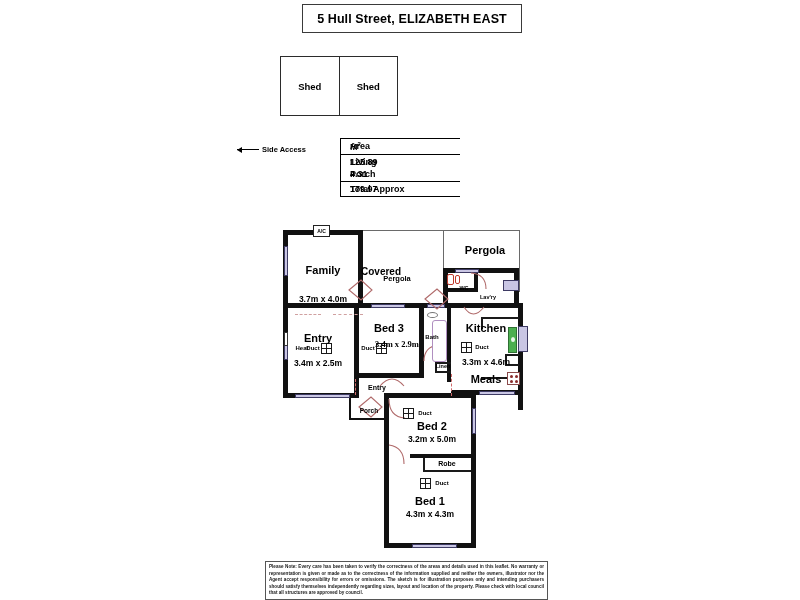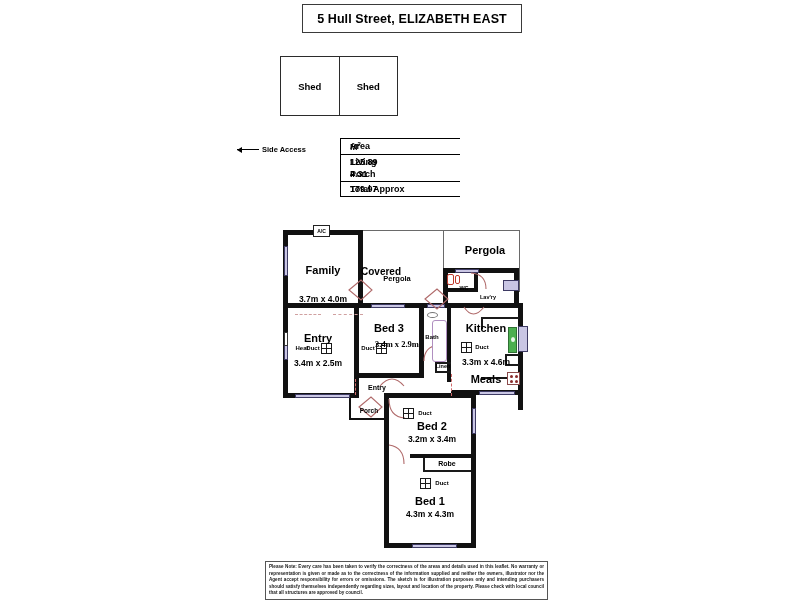--- a/index.html
+++ b/index.html
@@ -269,21 +269,21 @@
 
   <div class="lbl rname" style="left:180px;top:100px;width:62px;">Kitchen</div>
   <div class="lbl rdim" style="left:174px;top:136px;width:74px;">3.3m x 4.6m</div>
   <div class="lbl tiny" style="left:199px;top:122px;width:16px;font-size:6px;">Duct</div>
   <div class="lbl rname" style="left:180px;top:151px;width:62px;">Meals</div>
 
   <div class="lbl tiny" style="left:84px;top:162px;width:36px;font-size:7px;">Entry</div>
   <div class="lbl tiny" style="left:76px;top:185px;width:36px;font-size:6.5px;">Porch</div>
 
   <div class="lbl rname" style="left:126px;top:198px;width:62px;">Bed 2</div>
-  <div class="lbl rdim" style="left:120px;top:213px;width:74px;">3.2m x 3.4m</div>
+  <div class="lbl rdim" style="left:120px;top:213px;width:74px;">3.2m x 5.0m</div>
   <div class="lbl tiny" style="left:142px;top:188px;width:16px;font-size:6px;">Duct</div>
   <div class="lbl tiny" style="left:148px;top:238px;width:48px;font-size:7px;">Robe</div>
 
   <div class="lbl rname" style="left:124px;top:273px;width:62px;">Bed 1</div>
   <div class="lbl rdim" style="left:118px;top:288px;width:74px;">4.3m x 4.3m</div>
   <div class="lbl tiny" style="left:159px;top:258px;width:16px;font-size:6px;">Duct</div>
 </div>
 
 <div class="abs" id="footer">
   <p>Please Note: Every care has  been  taken to verify  the correctness of the areas and   details used in  this leaflet. No warranty  or representation  is given or made as to the correctness of the information supplied  and neither the  owners,  illustrator  nor  the  Agent   accept   responsibility  for  errors  or  omissions.   The  sketch  is  for illustration purposes only and intending purchasers should satisfy themselves independently  regarding sizes, layout and location of the property.  Please check with local council that all structures are approved by council.</p>

